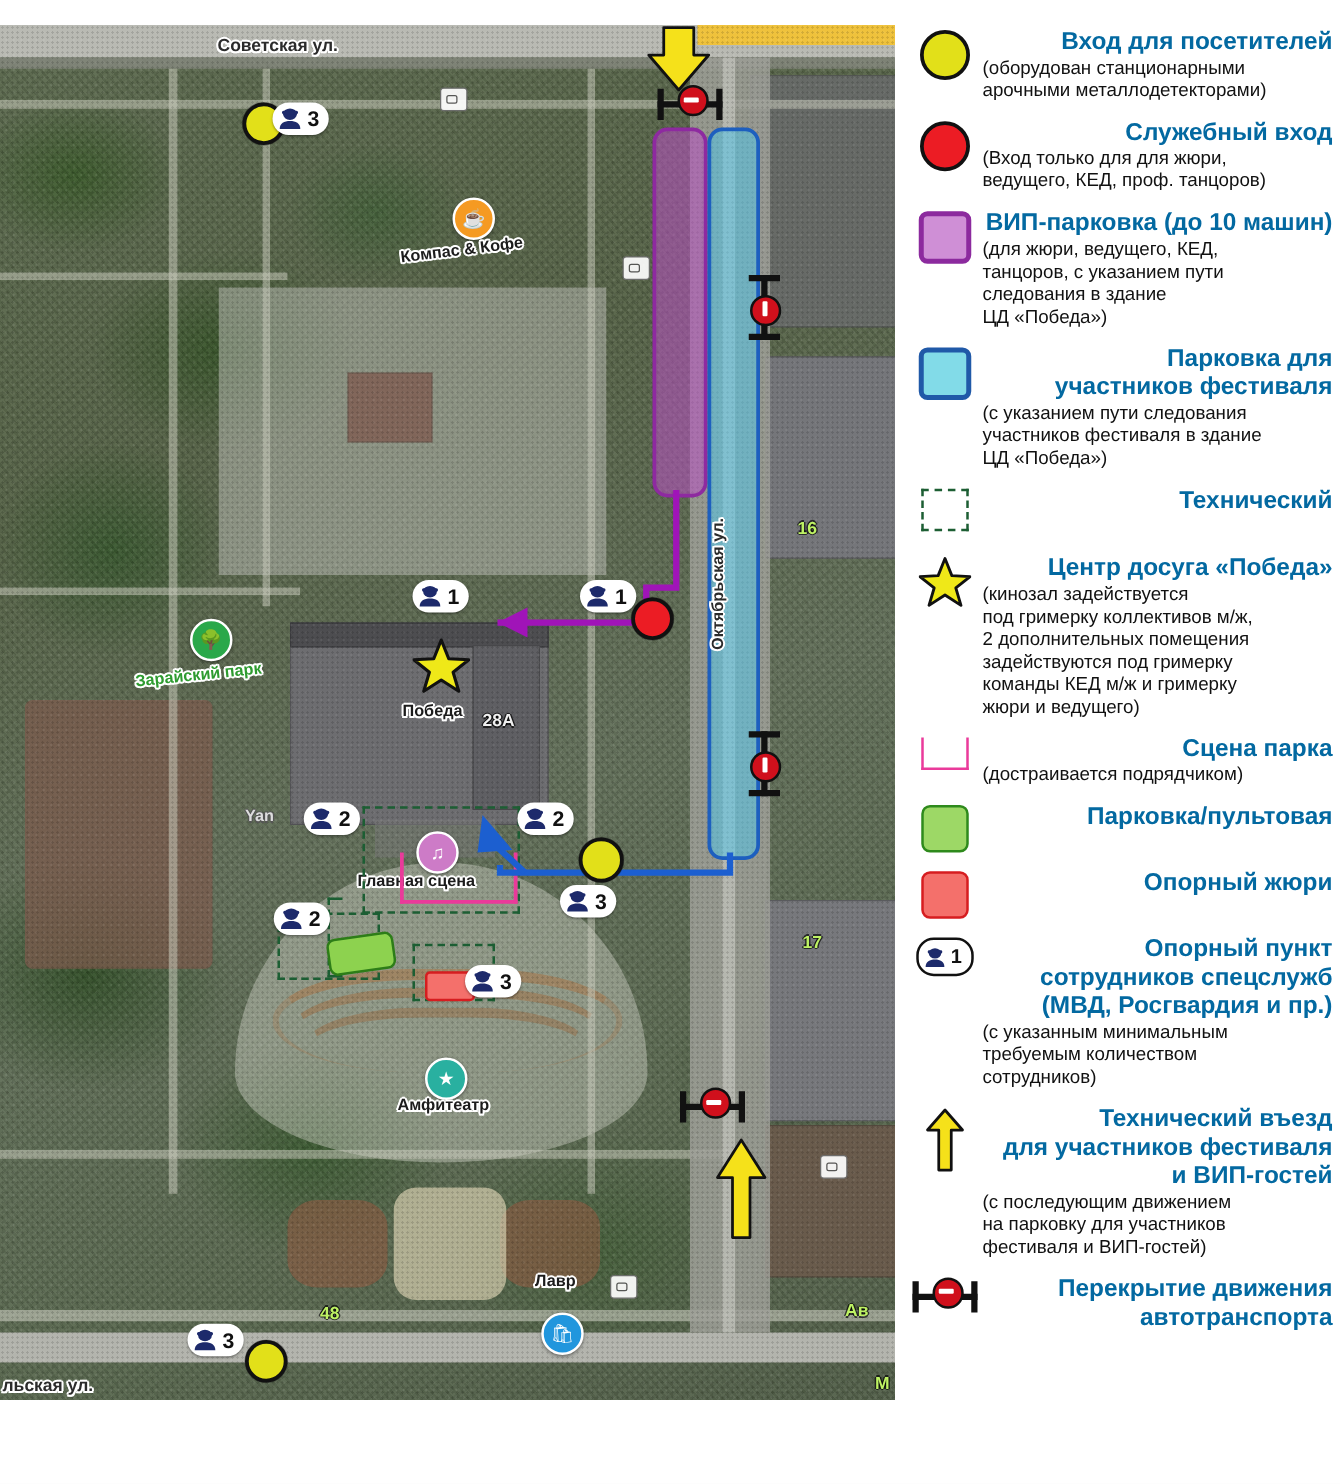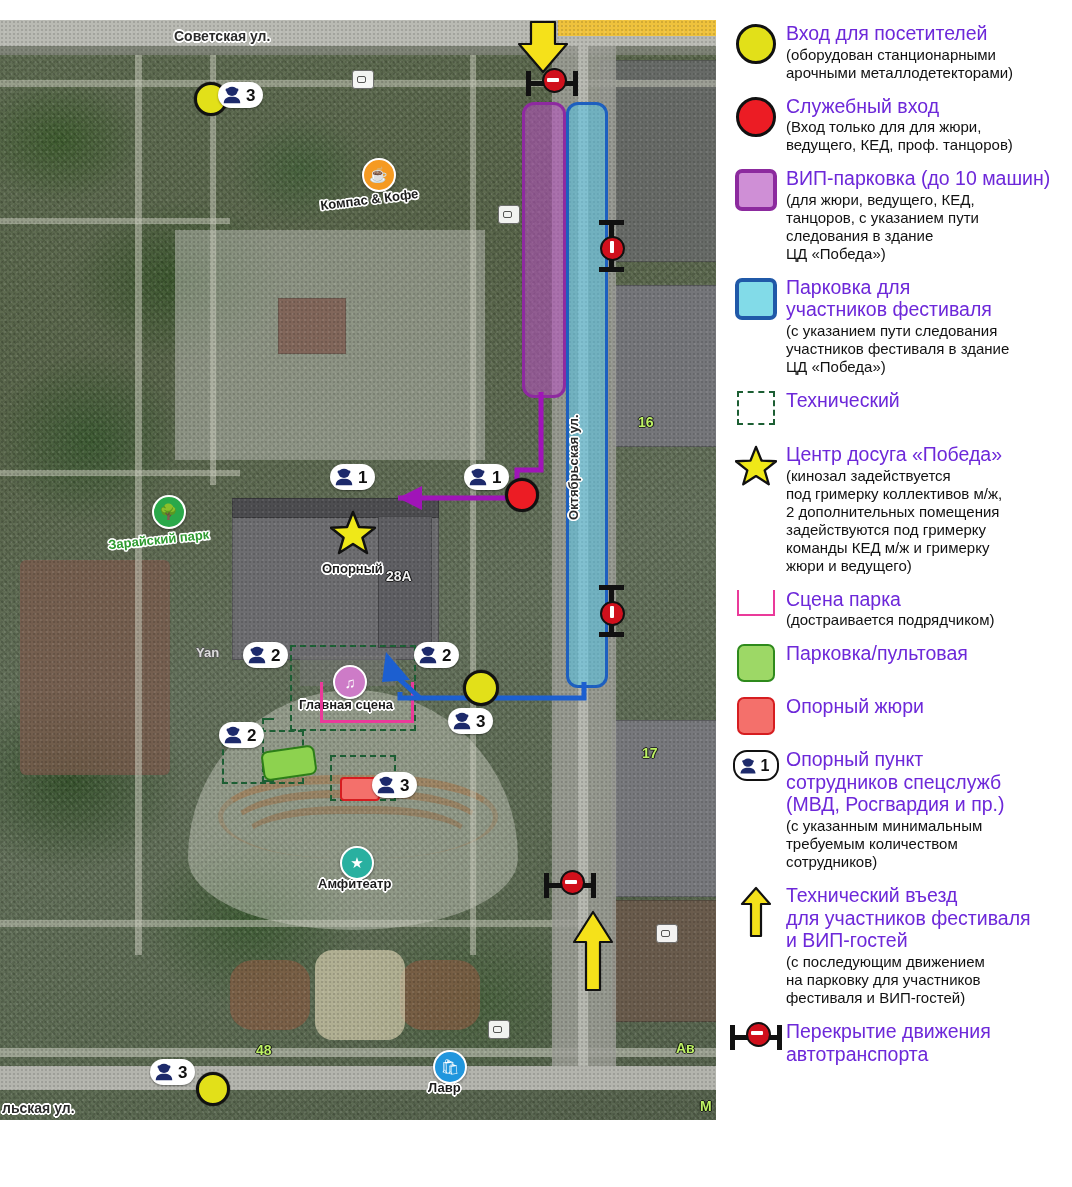--- a/index.html
+++ b/index.html
@@ -101,21 +101,21 @@
   .block.vert .capR{left:3px;top:auto;bottom:0;right:auto;width:25px;height:5px;}
   .block.vert .sign{left:4px;top:16px;}
   .block.vert .sign:after{left:7.5px;top:3px;width:4px;height:12px;}
   svg.overlay{position:absolute;left:0;top:0;overflow:visible;}
 
   
   #legend{position:absolute;left:726px;top:22px;width:340px;}
   .lrow{display:flex;align-items:flex-start;margin-bottom:13px;}
   .lic{width:60px;flex:0 0 60px;display:flex;justify-content:center;padding-top:2px;}
   .ltxt{flex:1;}
-  .ltitle{font-size:19.5px;color:#6d28d9;line-height:1.16;font-weight:normal;}
+  .ltitle{font-size:19.5px;color:#0369a1;line-height:1.16;font-weight:bold;text-align:right;}
   .lsub{font-size:15px;color:#111;line-height:1.2;margin-top:1px;}
   .swatch-circle{width:34px;height:34px;border-radius:50%;border:3px solid #111;}
   .swatch-sq{width:34px;height:34px;border-radius:7px;}
   .sw-vip{background:#cf8fd6;border:4px solid #8c2a9e;}
   .sw-part{background:#82dbe8;border:4px solid #2059a8;}
   .sw-fan{width:34px;height:30px;border:2.5px dashed #1c5e33;}
   .sw-sound{background:#9dd866;border:2.5px solid #2e8a1c;}
   .sw-jury{background:#f4706b;border:2.5px solid #d61d20;}
   .sw-stage{width:34px;height:24px;border:2.5px solid #ea3a9a;border-top:none;}
   .lpolice{height:27px;background:#fff;border:2px solid #111;border-radius:14px;display:flex;
@@ -192,30 +192,30 @@
     <div class="poilabel" style="left:320px;top:172px;transform:rotate(-7deg);">Компас &amp; Кофе</div>
 
     <div class="poipin park" style="left:152px;top:475px;">🌳</div>
     <div class="greenlabel" style="left:108px;top:512px;transform:rotate(-6deg);">Зарайский парк</div>
 
     <div class="star-map" style="left:330px;top:490px;">
       <svg width="46" height="46" viewBox="0 0 46 46">
           <polygon points="23,2 29,17 45,17.8 32.5,27.8 37,43 23,34 9,43 13.5,27.8 1,17.8 17,17" fill="#efe818" stroke="#111" stroke-width="2.5" stroke-linejoin="round"></polygon>
         </svg>
     </div>
-    <div class="poilabel" style="left:322px;top:541px;">Опорный</div>
+    <div class="poilabel" style="left:322px;top:541px;">Победа</div>
 
     <div class="poipin music" style="left:333px;top:645px;">♫</div>
-    <div class="poilabel" style="left:299px;top:677px;text-align:center;">Главная сцена</div>
+    <div class="poilabel" style="left:286px;top:677px;text-align:center;">Главная сцена</div>
 
     <div class="poipin teal" style="left:340px;top:826px;">★</div>
     <div class="poilabel" style="left:318px;top:856px;">Амфитеатр</div>
 
     <div class="poipin blue" style="left:433px;top:1030px;">🛍</div>
-    <div class="poilabel" style="left:428px;top:1060px;">Лавр</div>
+    <div class="poilabel" style="left:428px;top:997px;">Лавр</div>
 
     <div class="poilabel" style="left:196px;top:625px;color:#ddd;text-shadow:-1px 0 #555,1px 0 #555,0 -1px #555,0 1px #555;">Yan</div>
 
     <div class="keyicon" style="left:352px;top:50px;"></div>
     <div class="keyicon" style="left:498px;top:185px;"></div>
     <div class="keyicon" style="left:488px;top:1000px;"></div>
 
     <div class="keyicon" style="left:656px;top:904px;"></div>
 
     <div class="fanbar" style="left:290px;top:625px;width:122px;height:82px;"></div>

